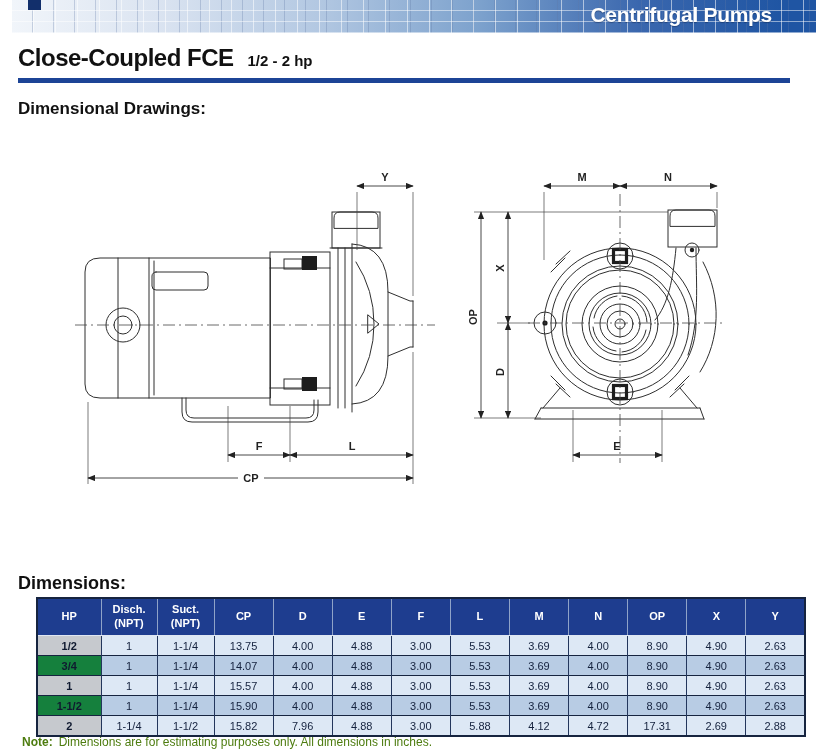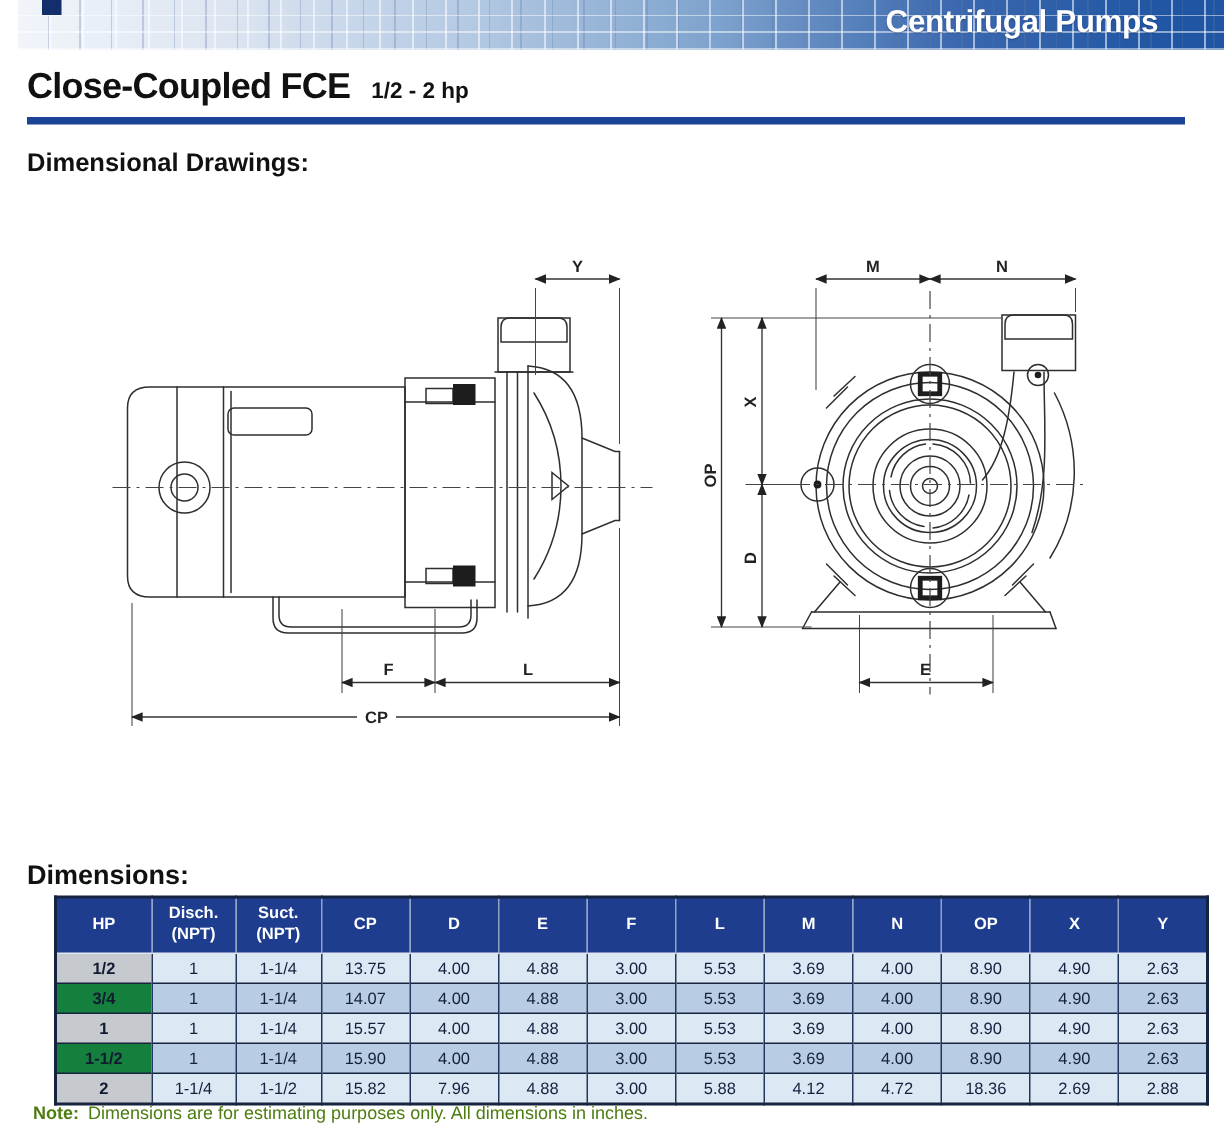--- a/index.html
+++ b/index.html
@@ -331,21 +331,21 @@
           <td>2</td>
           <td>1-1/4</td>
           <td>1-1/2</td>
           <td>15.82</td>
           <td>7.96</td>
           <td>4.88</td>
           <td>3.00</td>
           <td>5.88</td>
           <td>4.12</td>
           <td>4.72</td>
-          <td>18.36</td>
+          <td>17.31</td>
           <td>2.69</td>
           <td>2.88</td>
         </tr>
       </tbody>
   </table>
 
   <div class="note">
     <b>Note:</b><span>Dimensions are for estimating purposes only. All dimensions in inches.</span>
   </div>
 

